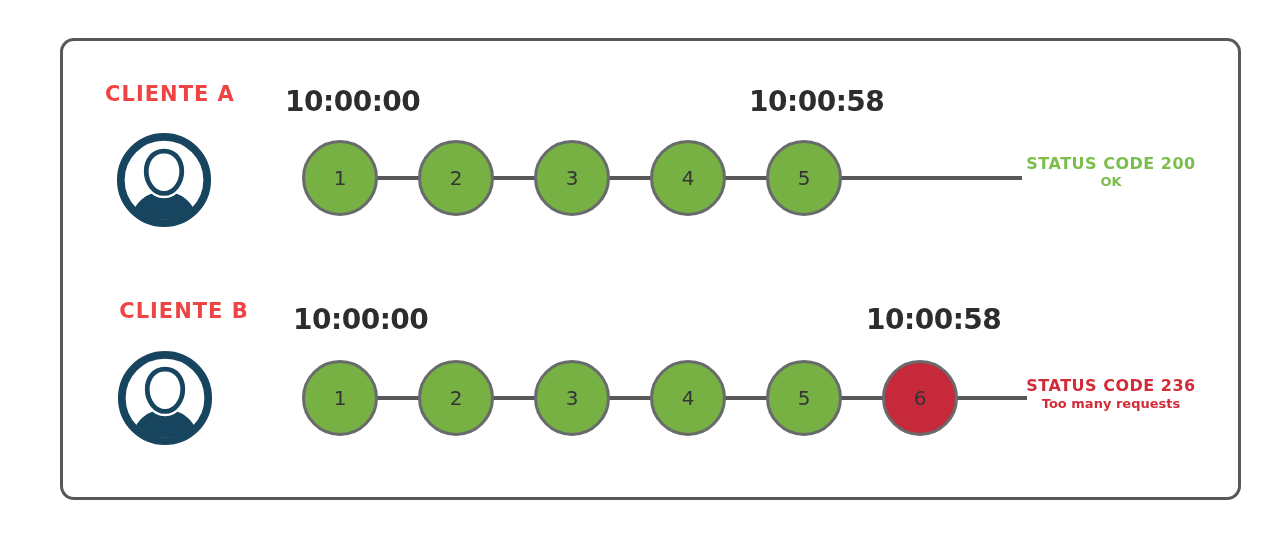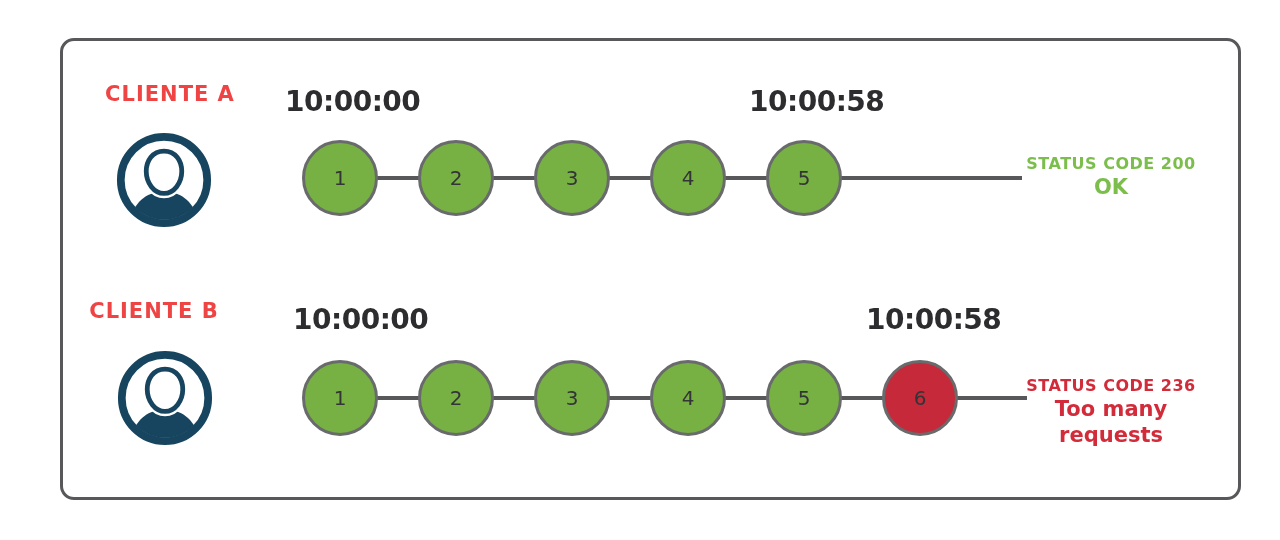--- a/index.html
+++ b/index.html
@@ -23,21 +23,21 @@
          border:3.5px solid var(--circle-border);z-index:2;
          display:flex;align-items:center;justify-content:center;
          font-size:20px;color:var(--num);}
   .circle[data-state="ok"]{background:var(--green);}
   .circle[data-state="blocked"]{background:var(--red);}
   .status{position:absolute;width:170px;text-align:center;z-index:2;
          font-weight:700;line-height:1.25;}
   .status[data-tone="success"]{color:var(--status-green);}
   .status[data-tone="error"]{color:var(--status-red);}
   .status .l1{font-size:16px;letter-spacing:0.5px;}
-  .status .l2{font-size:21px;}
+  .status .l2{font-size:13px;}
 </style>
 </head>
 <body>
 
 <div class="stage">
   <div class="frame"></div>
 
   <div class="client-label" style="left:90px;top:82px;">CLIENTE A</div>
 
   <div class="avatar" style="left:116px;top:132px;">
@@ -65,21 +65,21 @@
   <div class="circle" style="left:418px;top:140px;" data-state="ok">2</div>
   <div class="circle" style="left:534px;top:140px;" data-state="ok">3</div>
   <div class="circle" style="left:650px;top:140px;" data-state="ok">4</div>
   <div class="circle" style="left:766px;top:140px;" data-state="ok">5</div>
 
   <div class="status" style="left:1026px;top:154px;" data-tone="success">
     <div class="l1">STATUS CODE 200</div>
     <div class="l2">OK</div>
   </div>
 
-  <div class="client-label" style="left:74px;top:299px;">CLIENTE B</div>
+  <div class="client-label" style="left:104px;top:299px;">CLIENTE B</div>
 
   <div class="avatar" style="left:117px;top:350px;">
     <svg viewBox="0 0 100 100" width="96" height="96" aria-hidden="true">
       <defs>
           <clipPath id="cpB">
             <circle cx="50" cy="50" r="41.5"></circle>
           </clipPath>
         </defs>
       <g clip-path="url(#cpB)">
         <path d="M12 100 C17 72 33 62 50 62 C67 62 83 72 88 100 Z" fill="var(--navy)"></path>

